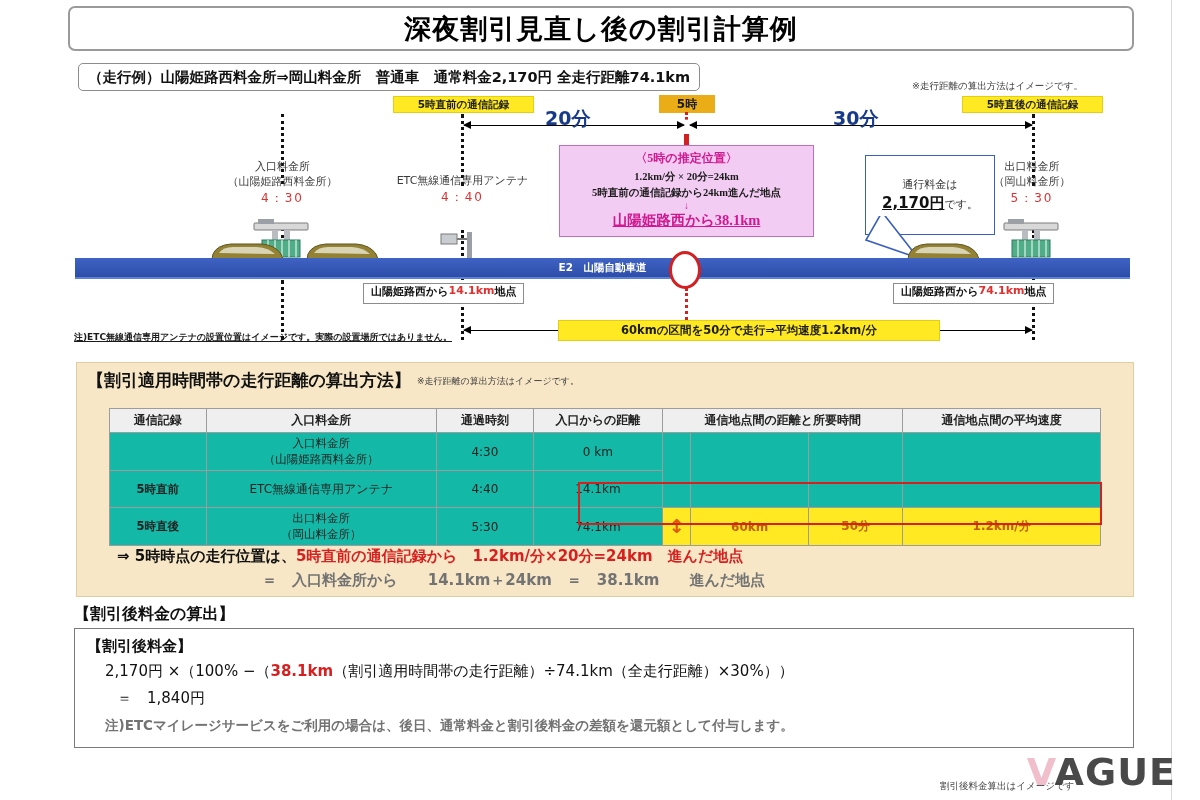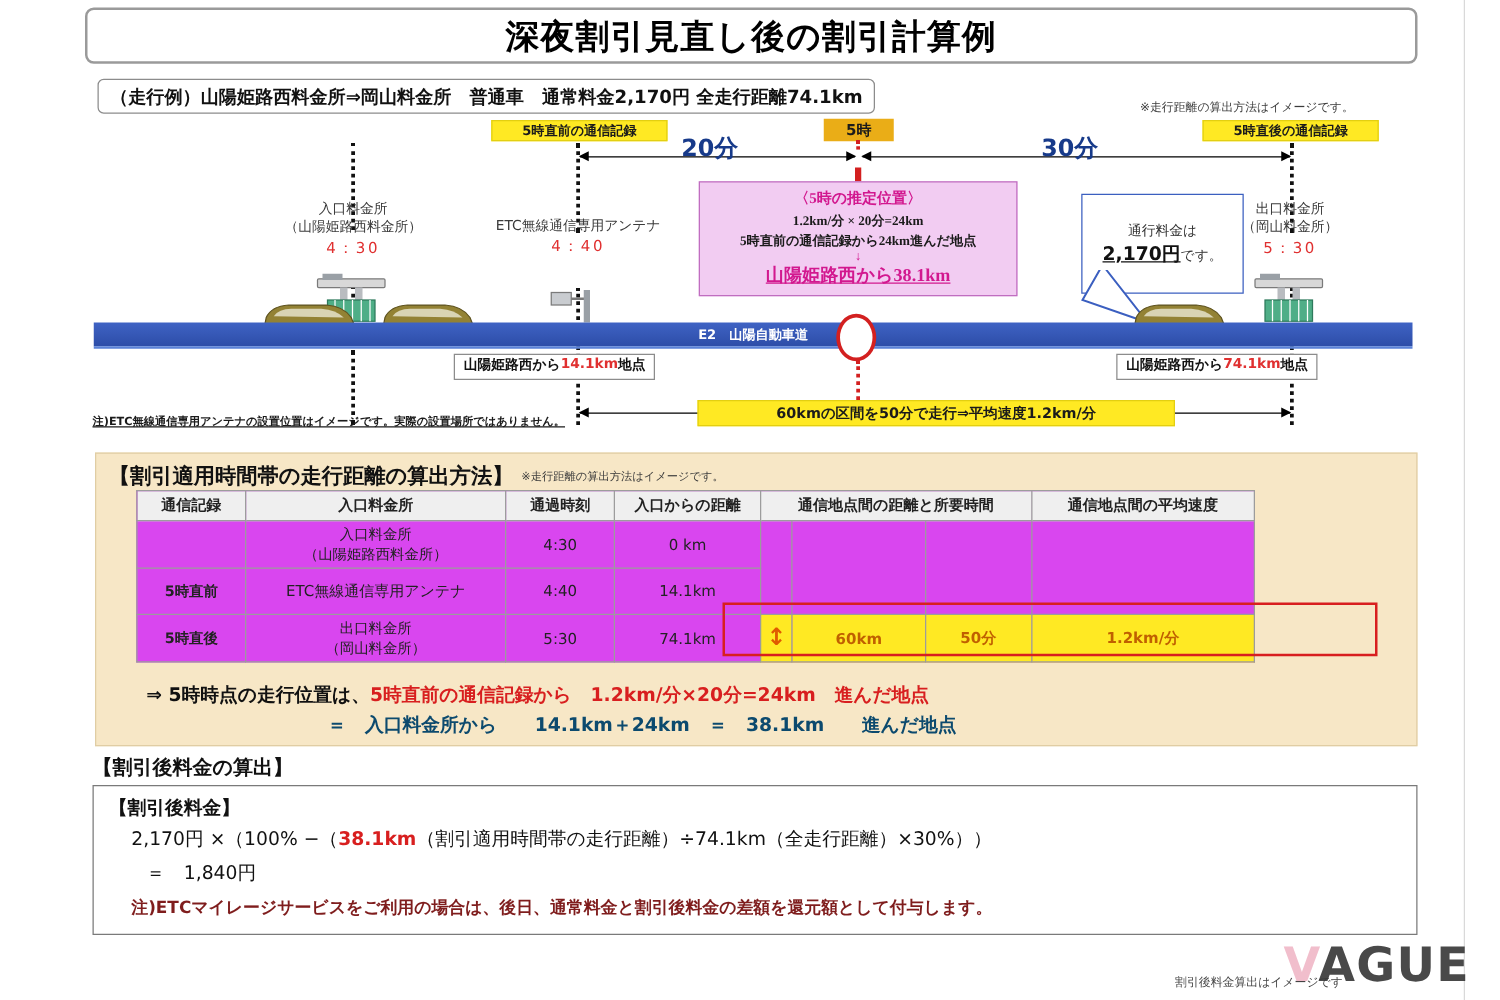--- a/index.html
+++ b/index.html
@@ -149,22 +149,22 @@
   .panel-title {
     position: absolute; left: 10px; top: 6px;
     font-size: 17px; font-weight: bold; color: #111; white-space: nowrap;
   }
   .panel-note {
     position: absolute; left: 340px; top: 12px;
     font-size: 9px; color: #3b3b3b; white-space: nowrap;
   }
 
   table.calc {
-    position: absolute; left: 32px; top: 29px; width: 895px;
-    border-collapse: collapse; background: #d946ef; table-layout: fixed;
+    position: absolute; left: 32px; top: 45px; width: 992px;
+    border-collapse: collapse; background: #14b8a6; table-layout: fixed;
   }
   table.calc th, table.calc td {
     border: 1px solid #9c9c9c; text-align: center; color: #222;
     font-size: 12px; padding: 3px 2px;
   }
   table.calc th { background: #efefef; font-weight: bold; font-size: 12px; height: 24px; }
   table.calc td { height: 37px; }
   table.calc td.rl { font-weight: bold; font-size: 11.5px; }
   table.calc td.twoline { line-height: 1.35; font-size: 11.5px; }
   .yellow-cell { background: #ffe923 !important; color: #c06000 !important;
@@ -178,21 +178,21 @@
     position: absolute; border: 2.5px solid #d81f1f; pointer-events: none;
   }
 
   .concl1 {
     position: absolute; left: 40px; top: 184px;
     font-size: 15px; font-weight: bold; color: #111; white-space: nowrap;
   }
   .concl1 .red { color: #d81f1f; }
   .concl2 {
     position: absolute; left: 185px; top: 208px;
-    font-size: 15px; font-weight: bold; color: #0c4a6e; white-space: nowrap;
+    font-size: 15px; font-weight: bold; color: #737373; white-space: nowrap;
   }
 
   
   .fee-head {
     position: absolute; left: 74px; top: 604px;
     font-size: 16px; font-weight: bold; color: #111;
   }
   .fee-box {
     position: absolute; left: 74px; top: 628px; width: 1060px; height: 120px;
     border: 1.5px solid #7a7a7a; background: #fff;
@@ -205,21 +205,21 @@
     position: absolute; left: 30px; top: 33px;
     font-size: 15px; color: #111; white-space: nowrap;
   }
   .fee-l2 .red { color: #d81f1f; font-weight: bold; }
   .fee-l3 {
     position: absolute; left: 42px; top: 60px;
     font-size: 15px; color: #111;
   }
   .fee-l4 {
     position: absolute; left: 30px; top: 88px;
-    font-size: 13.5px; font-weight: bold; color: #7f1d1d; white-space: nowrap;
+    font-size: 13.5px; font-weight: bold; color: #737373; white-space: nowrap;
   }
   .fee-note {
     position: absolute; left: 940px; top: 780px;
     font-size: 9.5px; color: #444; white-space: nowrap;
   }
 
   
   .edge-rule {
     position: absolute; right: 28px; top: 0; width: 1px; height: 800px;
     background: #d9d9d9;

